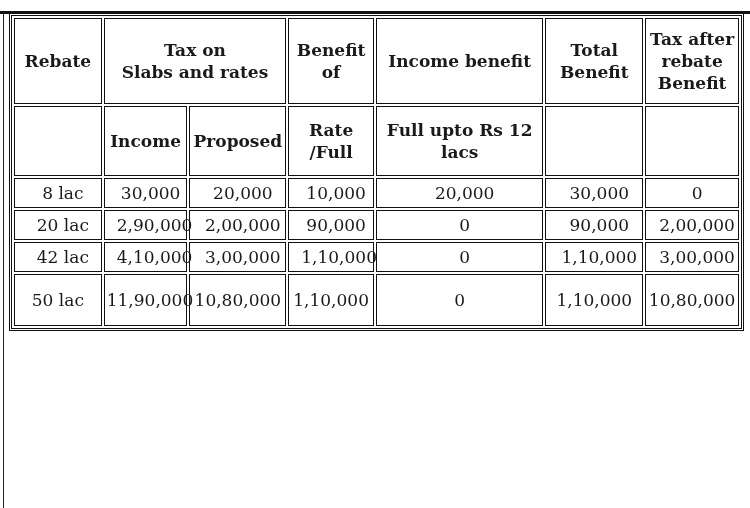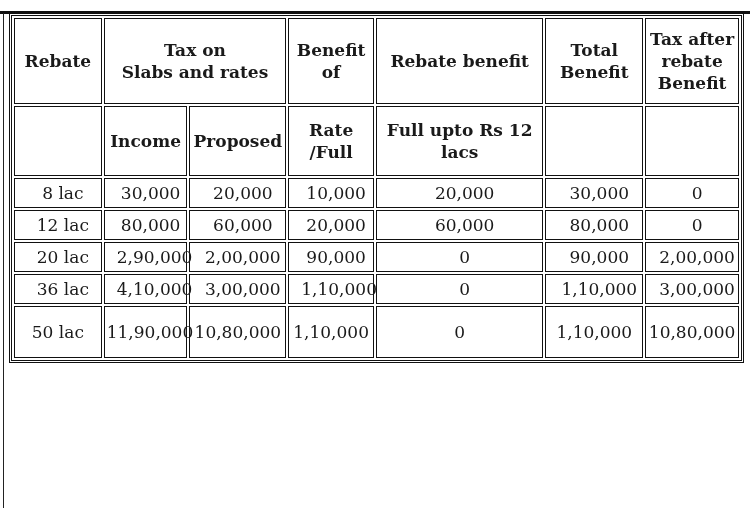--- a/index.html
+++ b/index.html
@@ -37,21 +37,21 @@
   </colgroup>
   <tbody>
       <tr class="r-head">
     <td class="h"><span>Rebate</span></td>
     <td class="h" colspan="2">
       <span>Tax on</span><br><span>Slabs and rates</span>
     </td>
     <td class="h">
       <span>Benefit</span><br><span>of</span>
     </td>
-    <td class="h"><span>Rebate benefit</span></td>
+    <td class="h"><span>Income benefit</span></td>
     <td class="h">
       <span>Total</span><br><span>Benefit</span>
     </td>
     <td class="h">
       <span>Tax after</span><br><span>rebate</span><br><span>Benefit</span>
     </td>
   </tr>
   <tr class="r-sub">
     <td class="h"></td>
     <td class="h">Income</td>
@@ -70,39 +70,30 @@
       <tr class="r-data">
         <td>8 lac</td>
         <td class="present">30,000</td>
         <td>20,000</td>
         <td>10,000</td>
         <td>20,000</td>
         <td>30,000</td>
         <td>0</td>
       </tr>
       <tr class="r-data">
-        <td>12 lac</td>
-        <td class="present">80,000</td>
-        <td>60,000</td>
-        <td>20,000</td>
-        <td>60,000</td>
-        <td>80,000</td>
-        <td>0</td>
-      </tr>
-      <tr class="r-data">
         <td>20 lac</td>
         <td class="present">2,90,000</td>
         <td>2,00,000</td>
         <td>90,000</td>
         <td>0</td>
         <td>90,000</td>
         <td>2,00,000</td>
       </tr>
       <tr class="r-data">
-        <td>36 lac</td>
+        <td>42 lac</td>
         <td class="present">4,10,000</td>
         <td>3,00,000</td>
         <td>1,10,000</td>
         <td>0</td>
         <td>1,10,000</td>
         <td>3,00,000</td>
       </tr>
       <tr class="r-last">
         <td>50 lac</td>
         <td class="present">11,90,000</td>

